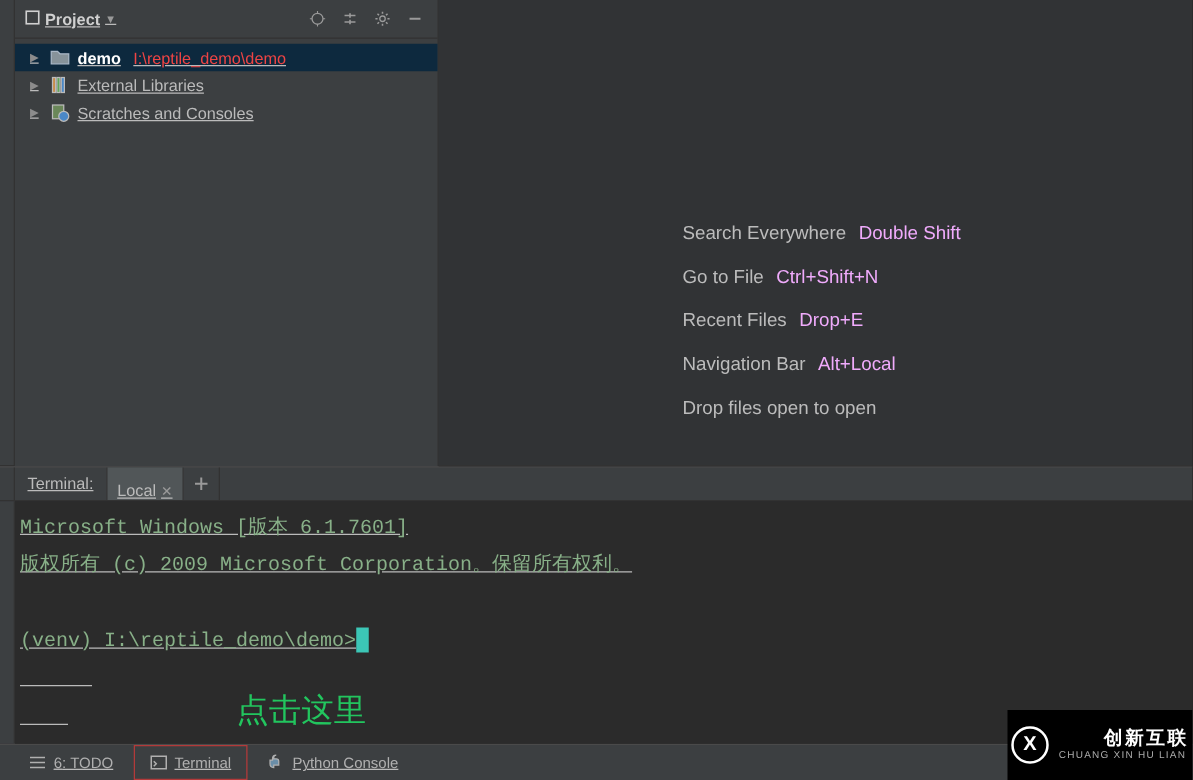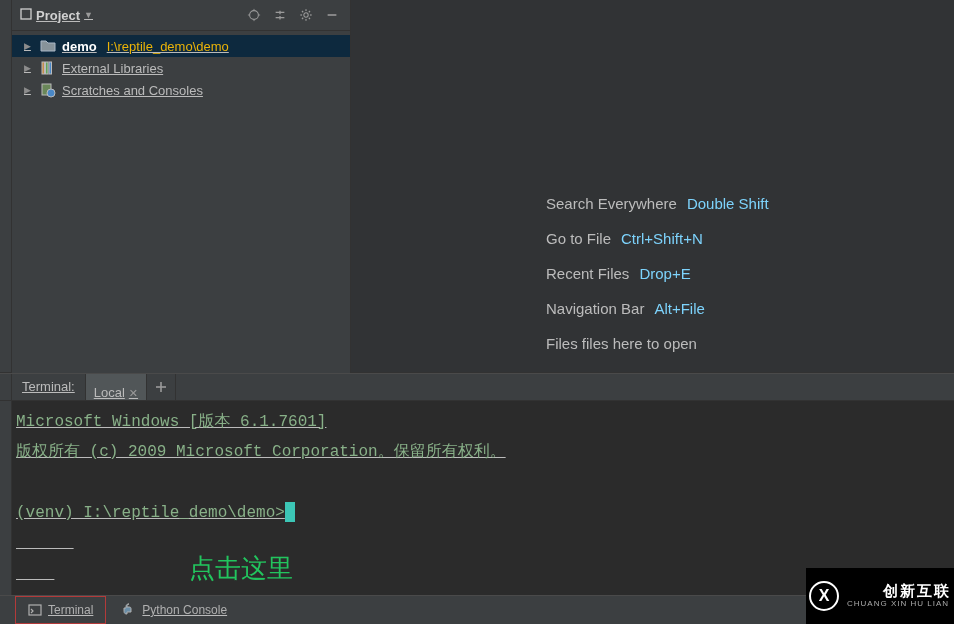--- a/index.html
+++ b/index.html
@@ -86,45 +86,45 @@
     width: 10px;
     color: #8c8c8c;
     font-size: 9px;
   }
   .tree-row .icon {
     width: 16px; height: 16px;
     display: flex; align-items: center; justify-content: center;
   }
   .tree-row .label-main { color: inherit; }
   .tree-row .label-extra { color: #808080; margin-left: 4px; }
-  .tree-row.selected .label-extra { color: #eab308; }
+  .tree-row.selected .label-extra { color: #ef4444; }
   .tree-row .bold { font-weight: bold; }
 
   .editor {
     flex: 1;
     background: #313335;
     position: relative;
     border-bottom: 1px solid #323232;
   }
   .hints {
     position: absolute;
     left: 195px;
-    top: 195px;
+    top: 178px;
     display: flex;
     flex-direction: column;
     gap: 18px;
   }
   .hint-row {
     display: flex;
     gap: 10px;
     font-size: 15px;
     align-items: baseline;
   }
   .hint-row .cmd { color: #bcbcbc; }
-  .hint-row .shortcut { color: #7dd3fc; }
+  .hint-row .shortcut { color: #f0abfc; }
 
   .terminal-header {
     height: 26px;
     background: #3c3f41;
     border-top: 1px solid #4a4a4a;
     border-bottom: 1px solid #323232;
     display: flex;
     align-items: stretch;
   }
   .terminal-header .th-left {
@@ -343,24 +343,24 @@
         <div class="hint-row">
           <span class="cmd">Go to File</span>
           <span class="shortcut">Ctrl+Shift+N</span>
         </div>
         <div class="hint-row">
           <span class="cmd">Recent Files</span>
           <span class="shortcut">Drop+E</span>
         </div>
         <div class="hint-row">
           <span class="cmd">Navigation Bar</span>
-          <span class="shortcut">Alt+File</span>
+          <span class="shortcut">Alt+Local</span>
         </div>
         <div class="hint-row">
-          <span class="cmd">Files files here to open</span>
+          <span class="cmd">Drop files open to open</span>
         </div>
       </div>
     </div>
   </div>
 
   <div class="terminal-header">
     <div class="th-left"></div>
     <div class="th-label">Terminal:</div>
     <div class="tab">
       <span>Local</span>
@@ -378,20 +378,30 @@
     <div class="leftstrip2"></div>
     <div class="terminal-body"><span class="out">Microsoft Windows [版本 6.1.7601]</span>
 <span class="out">版权所有 (c) 2009 Microsoft Corporation。保留所有权利。</span>
 
 <span class="out">(venv) I:\reptile_demo\demo&gt;</span><span class="cursor"></span>
       <div class="annot">点击这里</div>
     </div>
   </div>
 
   <div class="bottombar">
+    <div class="bb-item">
+      <span class="ico">
+        <svg viewBox="0 0 14 14">
+            <line x1="1" y1="3" x2="13" y2="3" stroke-width="1.3"></line>
+            <line x1="1" y1="7" x2="13" y2="7" stroke-width="1.3"></line>
+            <line x1="1" y1="11" x2="13" y2="11" stroke-width="1.3"></line>
+          </svg>
+      </span>
+      <span><span class="underline">6</span><span>: TODO</span></span>
+    </div>
     <div class="bb-item boxed">
       <span class="ico">
         <svg viewBox="0 0 14 14">
             <rect x="1" y="2" width="12" height="10" fill="none" stroke-width="1.2"></rect>
             <path d="M3 6l2 2-2 2" fill="none" stroke-width="1.2"></path>
           </svg>
       </span>
       <span>Terminal</span>
     </div>
     <div class="bb-item">

